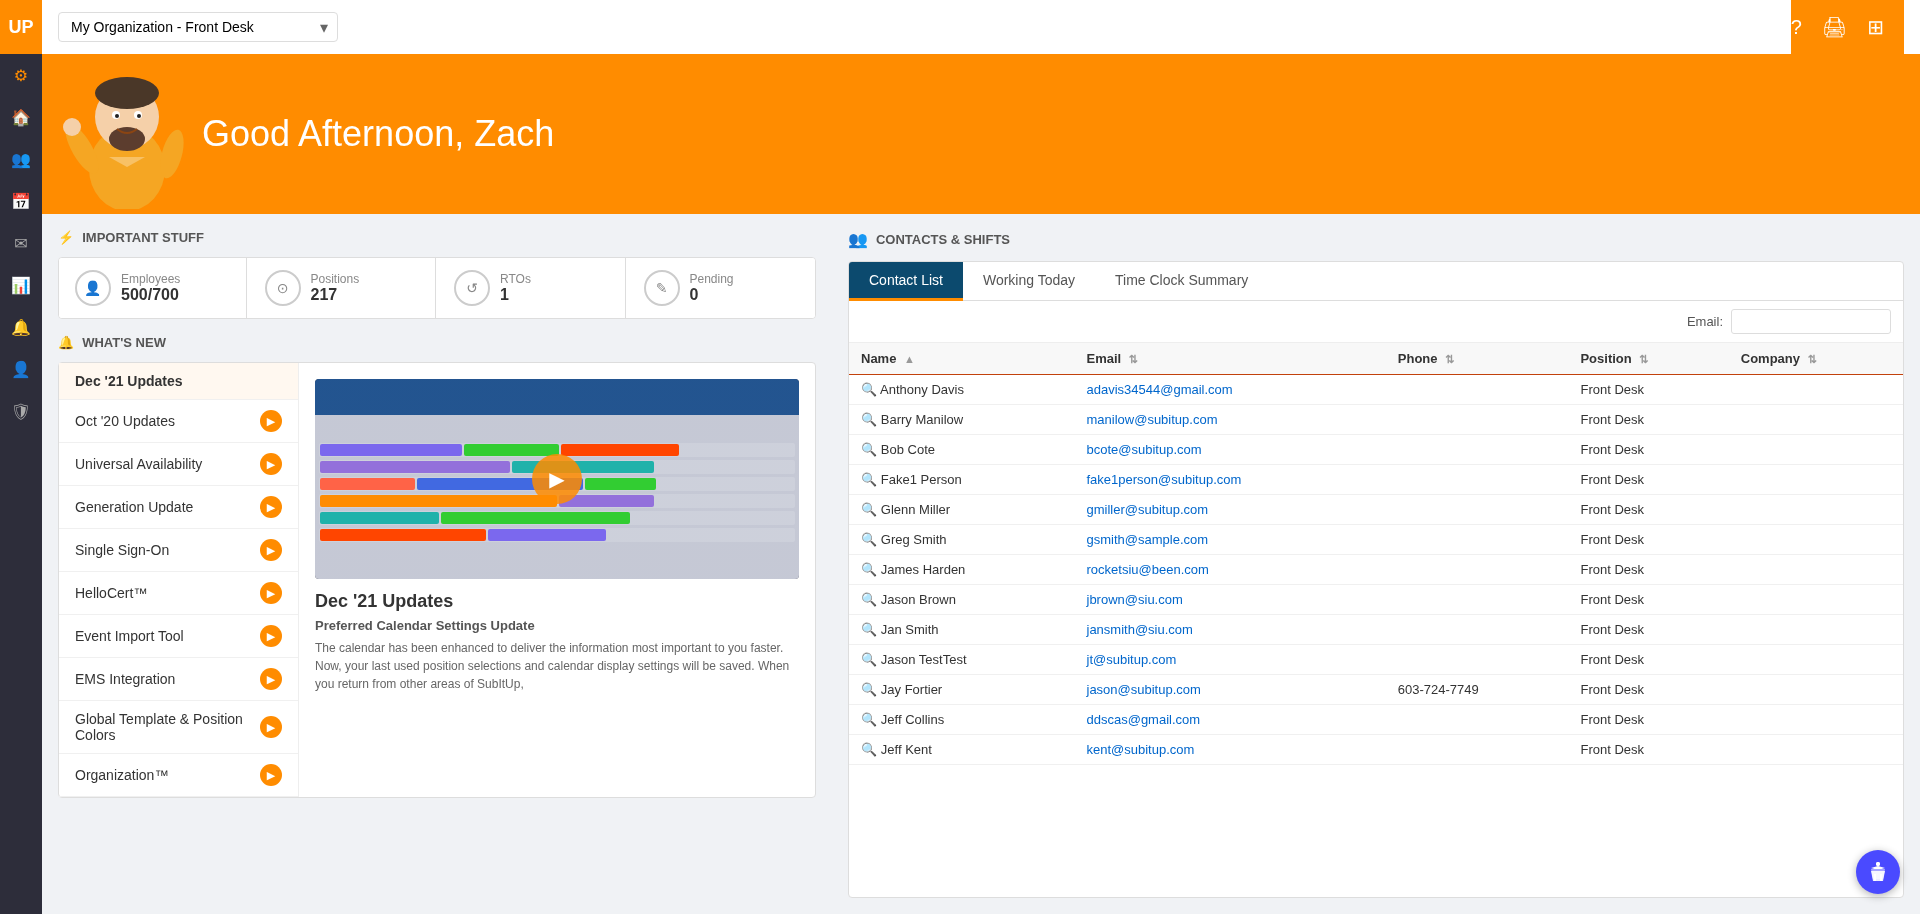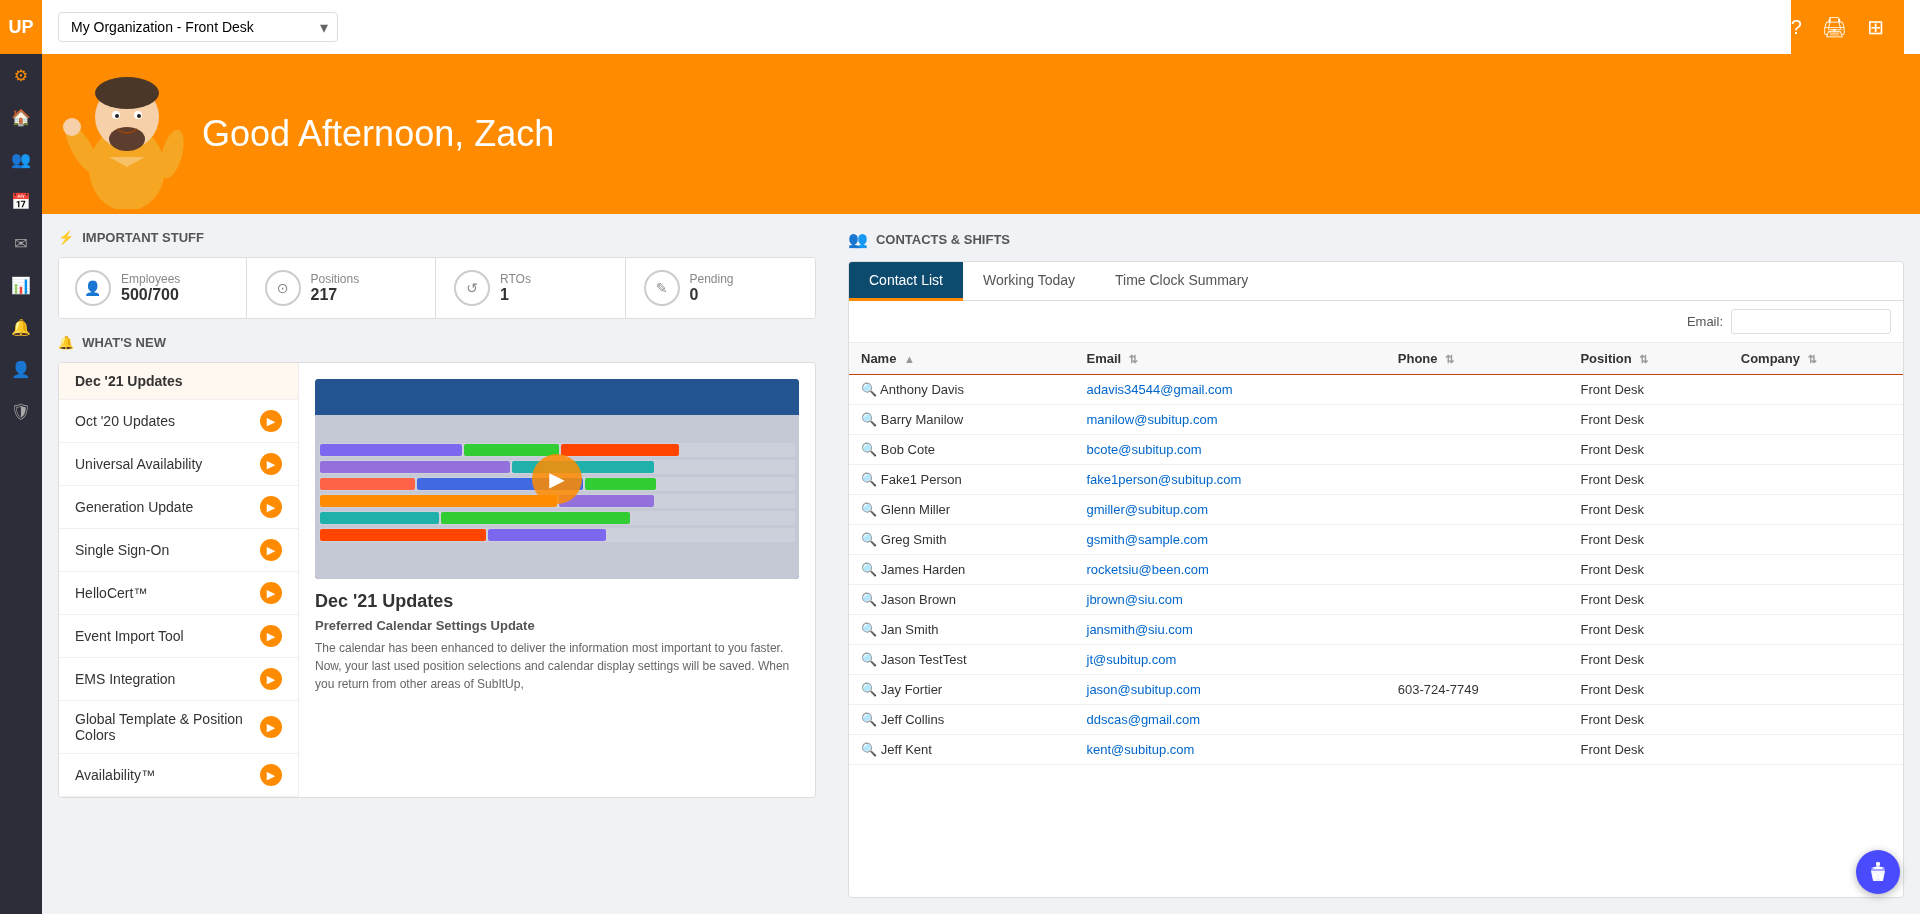--- a/index.html
+++ b/index.html
@@ -583,21 +583,21 @@
               </div>
               <div class="news-item">
                 <span class="news-item-label">EMS Integration</span>
                 <span class="news-item-arrow">▶</span>
               </div>
               <div class="news-item">
                 <span class="news-item-label">Global Template &amp; Position Colors</span>
                 <span class="news-item-arrow">▶</span>
               </div>
               <div class="news-item">
-                <span class="news-item-label">Availability™</span>
+                <span class="news-item-label">Organization™</span>
                 <span class="news-item-arrow">▶</span>
               </div>
             </div>
           </div>
 
           <div class="news-main">
             <div class="video-thumb">
               <div class="video-bg"></div>
 
               <div class="video-rows">

